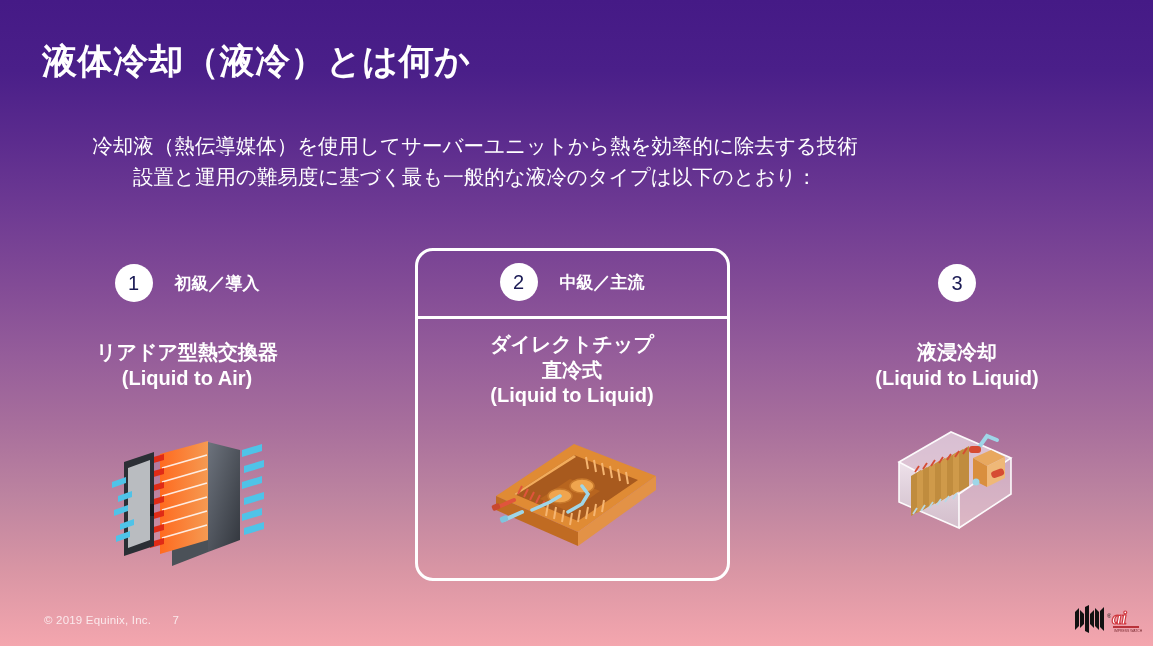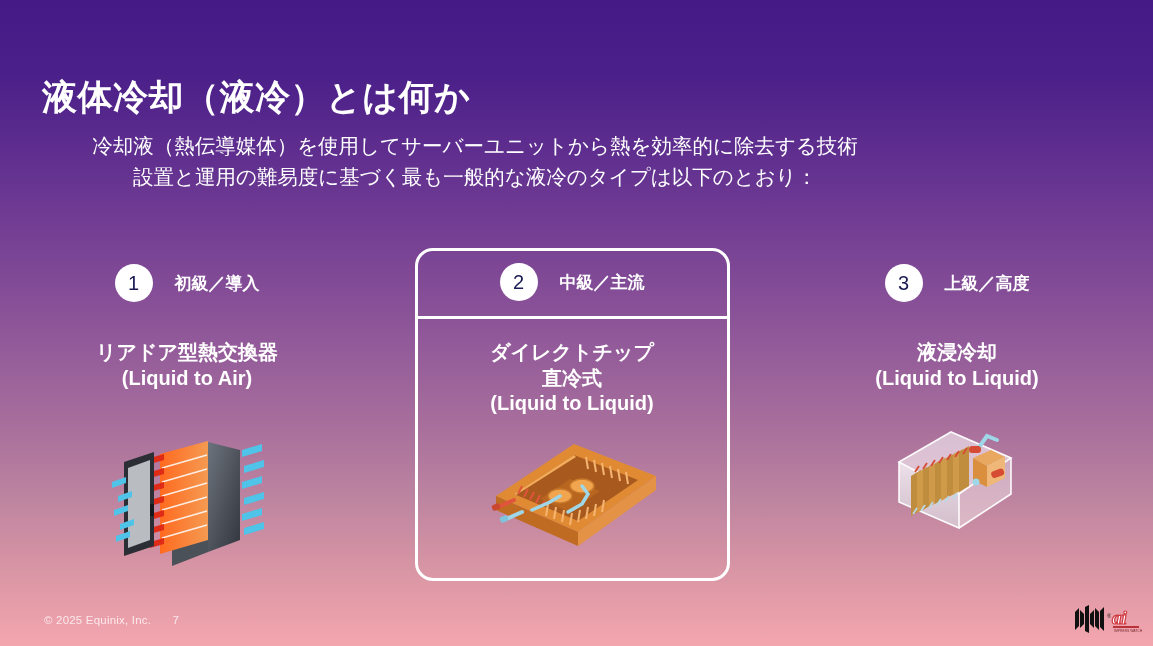--- a/index.html
+++ b/index.html
@@ -19,21 +19,21 @@
       #955d9a 55%,
       #a86f9c 66%,
       #bd84a0 77%,
       #d895a4 88%,
       #f4a6ae 100%);
   }
   
   #title{
     position:absolute;left:42px;top:38px;
     font-size:35px;font-weight:700;color:#ffffff;
-    letter-spacing:0.5px;white-space:nowrap;margin-top:36px;
+    letter-spacing:0.5px;white-space:nowrap;
   }
   
   #subtitle{
     position:absolute;left:0;top:130px;width:950px;
     text-align:center;color:#ffffff;
     font-size:20.5px;line-height:31px;font-weight:400;
   }
   #subtitle .ln{display:block;white-space:nowrap;}
   
   .col{position:absolute;top:248px;width:330px;height:340px;}
@@ -66,21 +66,21 @@
   #card2{
     position:absolute;left:415px;top:248px;width:315px;height:333px;
     border:3.5px solid #ffffff;border-radius:18px;
     box-sizing:border-box;pointer-events:none;
   }
   #card2-divider{
     position:absolute;left:415px;top:316px;width:315px;height:2.5px;
     background:#ffffff;
   }
   #col2 .chead{height:68px;}
-  #col2 .cname{margin-top:24px;}
+  #col2 .cname{margin-top:16px;}
 
   
   .illu{position:absolute;}
   #illu1{left:112px;top:424px;width:155px;height:145px;}
   #illu2{left:488px;top:424px;width:175px;height:122px;}
   #illu3{left:893px;top:424px;width:125px;height:110px;}
 
   
   #footer{
     position:absolute;left:44px;top:614px;
@@ -128,21 +128,20 @@
       <span class="ln">直冷式</span>
       <span class="ln">(Liquid to Liquid)</span>
     </div>
   </div>
   <div id="card2"></div>
   <div id="card2-divider"></div>
 
   <div class="col" id="col3">
     <div class="chead">
       <div class="badge">3</div>
-      <div class="clevel">上級／高度</div>
     </div>
     <div class="cname">
       <span class="ln">液浸冷却</span>
       <span class="ln">(Liquid to Liquid)</span>
     </div>
   </div>
 
   <svg class="illu" id="illu1" viewBox="0 0 155 145">
     <defs>
       <linearGradient id="rackG" x1="0" y1="0" x2="1" y2="1">
@@ -315,21 +314,21 @@
     <polygon points="80,34 80,56 94,63 94,42" fill="#d98f3e"></polygon>
     <polygon points="94,42 94,63 112,54 112,33" fill="#efb878"></polygon>
 
     <path d="M84,26 L94,12 L104,16" stroke="#9fd6e8" stroke-width="4" fill="none" stroke-linecap="round"></path>
     <rect x="76" y="22" width="12" height="7" rx="3" fill="#d64b33"></rect>
     <rect x="98" y="46" width="13" height="7" rx="3" fill="#d64b33" transform="rotate(-20 104 49)"></rect>
     <circle cx="83" cy="58" r="3.5" fill="#9fd6e8"></circle>
   </svg>
 
   <div id="footer">
-    <span>© 2025 Equinix, Inc.</span>
+    <span>© 2019 Equinix, Inc.</span>
     <span class="pg">7</span>
   </div>
 
   <div id="logos">
     <svg id="logo-equinix" viewBox="0 0 42 30">
       <g fill="#111111">
         <polygon points="6,8 10,4 10,22 6,26"></polygon>
         <polygon points="11,6 15,10 15,20 11,24"></polygon>
         <polygon points="16,3 20,1 20,29 16,27"></polygon>
         <polygon points="21,10 25,6 25,24 21,20"></polygon>

